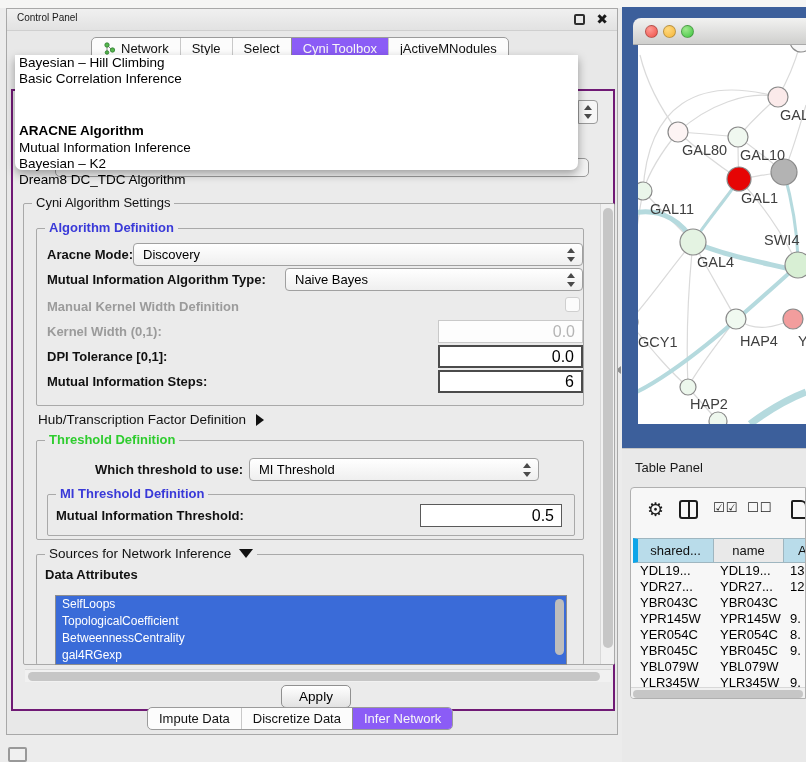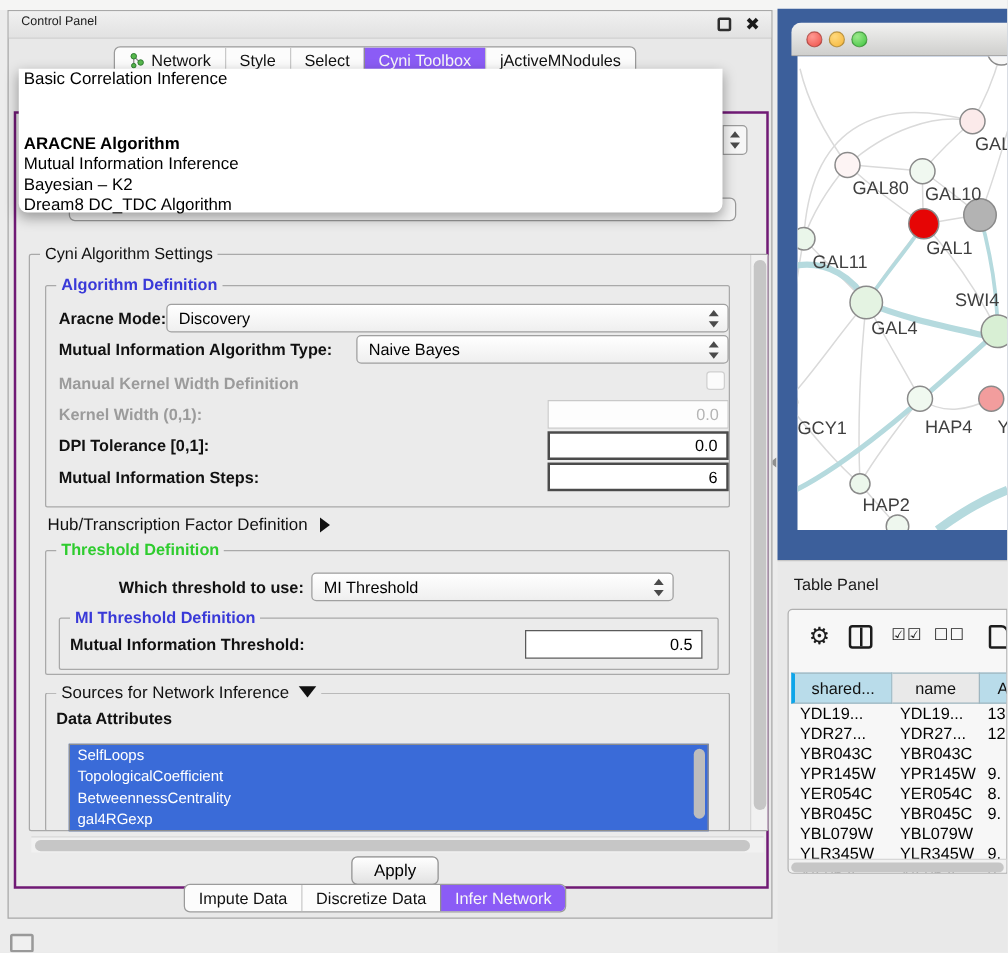--- a/index.html
+++ b/index.html
@@ -51,21 +51,21 @@
     padding-left:9px; color:#000; white-space:nowrap; overflow:hidden; }
   .stepper { position:absolute; right:6px; top:4px; width:10px; height:14px;
     display:flex; flex-direction:column; align-items:center; justify-content:space-between; }
   .tri-up { width:0; height:0; border-left:4px solid transparent; border-right:4px solid transparent;
     border-bottom:5px solid #4a4a4a; }
   .tri-dn { width:0; height:0; border-left:4px solid transparent; border-right:4px solid transparent;
     border-top:5px solid #4a4a4a; }
 
   
   .tfield { position:absolute; height:23px; border:1px solid #9c9c9c; background:#fff;
-    font-size:13px; line-height:21px; text-align:right; padding:0 7px; color:#000; }
+    font-size:16px; line-height:21px; text-align:right; padding:0 7px; color:#000; }
   .tfield.strong { border:2px solid #4b4b4b; line-height:19px; }
   .tfield.disabled { border:1px solid #c9c9c9; color:#b5b5b5; background:#fdfdfd; }
 
   .checkbox-disabled { position:absolute; width:15px; height:15px; border:1px solid #cfcfcf;
     border-radius:3px; background:#fbfbfb; }
 
   
   .sb-track-v { position:absolute; background:#f1f1f1; border-left:1px solid #d8d8d8; }
   .sb-thumb-v { position:absolute; background:#c6c6c6; border-radius:6px; }
   .sb-track-h { position:absolute; background:#f1f1f1; border-top:1px solid #d8d8d8; }
@@ -105,21 +105,21 @@
   .tb-icon { position:absolute; top:12px; color:#1c1c1c; }
   #gear-icon { left:16px; font-size:19px; line-height:19px; }
   #split-icon { left:48px; width:19px; height:19px; border:2px solid #1c1c1c; border-radius:3px; }
   #split-icon::after { content:""; position:absolute; left:6.5px; top:0; width:2px; height:15px; background:#1c1c1c; }
   #chk-on-icon { left:82px; font-size:13px; letter-spacing:1px; }
   #chk-off-icon { left:116px; font-size:13px; letter-spacing:1px; }
   #doc-icon { left:160px; width:16px; height:19px; border:2px solid #1c1c1c; border-radius:2px 6px 2px 2px; }
   #tbl-header { position:absolute; left:2px; top:50px; width:200px; height:25px; }
   .th { position:absolute; top:0; height:25px; border:1px solid #9fb6c0; border-left:none;
     font-size:13px; text-align:center; line-height:23px; color:#111; }
-  .th:first-child { border-left:3px solid #0ea5e9; }
+  .th:first-child { border-left:5px solid #0ea5e9; }
   #tbl-rows { position:absolute; left:2px; top:75px; width:200px; }
   .tr { display:flex; height:16px; }
   .td { font-size:13px; line-height:16px; padding-left:7px; white-space:nowrap; overflow:hidden; color:#000; }
   .td.c1 { width:80px; } .td.c2 { width:70px; } .td.c3 { width:50px; }
 
   
   #top-strip { position:absolute; left:0; top:0; width:806px; height:8px; background:#f5f5f4; }
   #mini-panel-icon { position:absolute; left:8px; top:747px; width:19px; height:15px;
     border:2px solid #999; background:#f0f0f0; border-radius:2px; }
   #divider-grip { position:absolute; left:616px; top:366px; width:0; height:0;
@@ -418,20 +418,21 @@
 
   <div id="combo-fragment-right">
     <span class="stepper" style="right:4px;">
       <span class="tri-up"></span>
         <span class="tri-dn"></span>
     </span>
   </div>
   <div id="combo-sliver-bottom"></div>
 
   <div id="algo-popup">
+    <div class="it">Bayesian – Hill Climbing</div>
     <div class="it">Basic Correlation Inference</div>
     <div class="it bold-item">ARACNE Algorithm</div>
     <div class="it">Mutual Information Inference</div>
     <div class="it">Bayesian – K2</div>
     <div class="it">Dream8 DC_TDC Algorithm</div>
   </div>
 
   <div id="mini-panel-icon"></div>
 </div>
 

